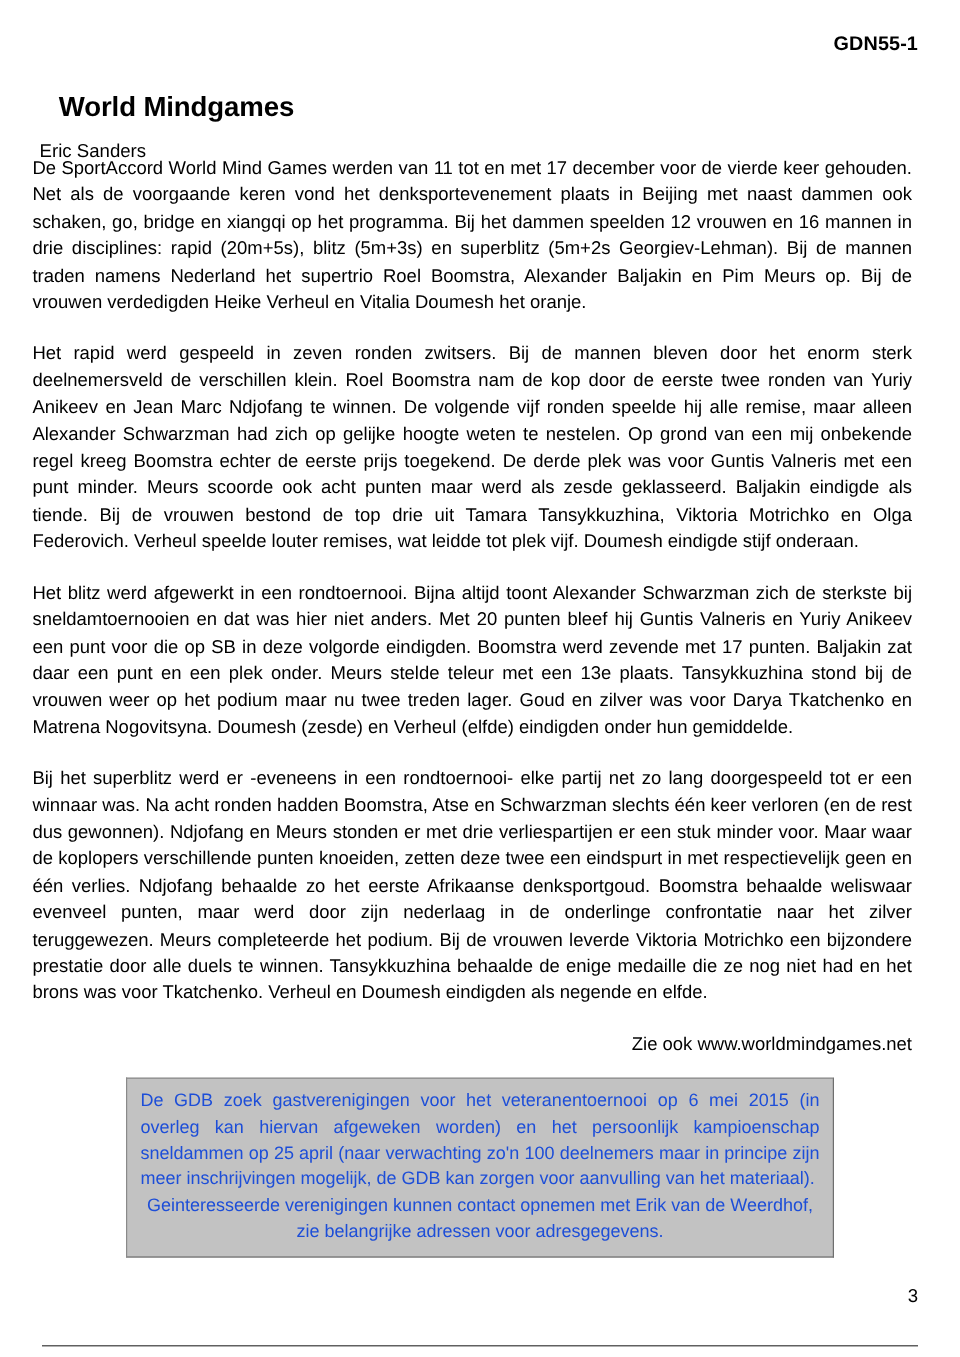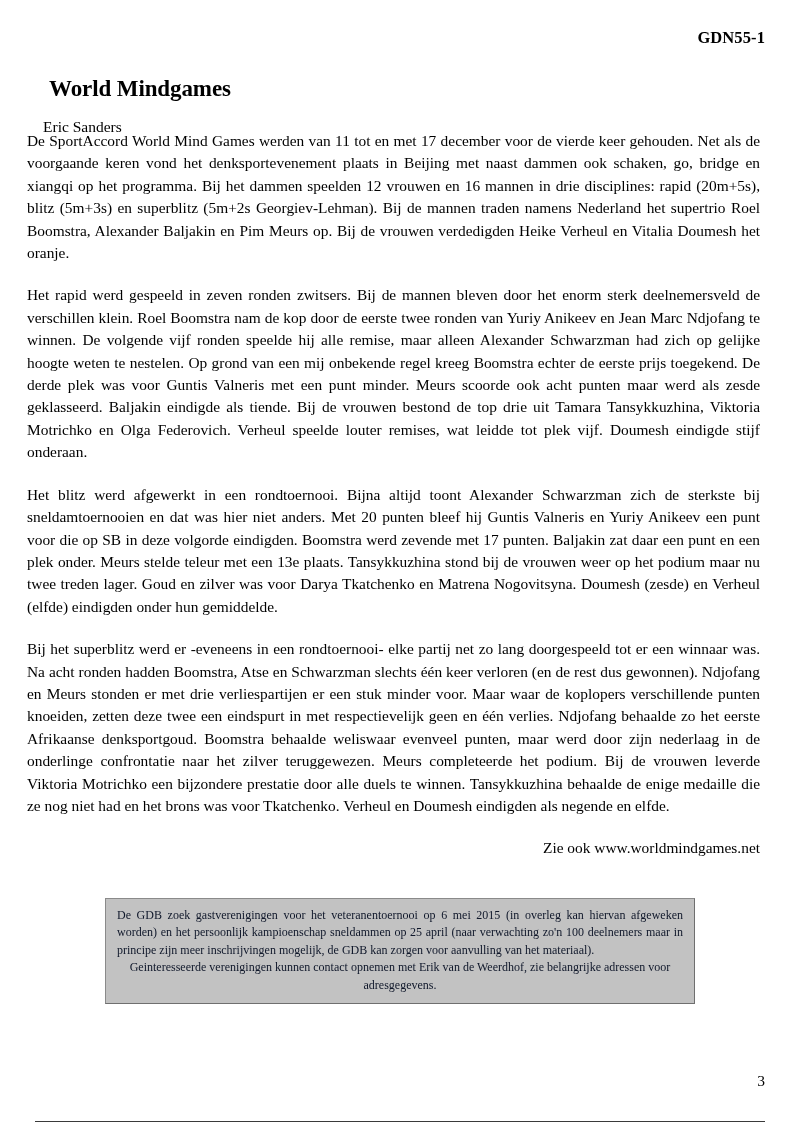--- a/index.html
+++ b/index.html
@@ -16,21 +16,20 @@
     overflow: hidden;
   }
 
   .page {
     position: absolute;
     left: 0;
     top: 0;
     width: 800px;
     height: 956px;
     box-sizing: border-box;
-    font-family: Liberation Serif, serif;
   }
 
   
   .doc-header {
     position: absolute;
     left: 35px;
     top: 28px;
     width: 730px;
     text-align: right;
   }
@@ -50,21 +49,21 @@
   .doc-title {
     font-size: 23px;
     font-weight: bold;
     line-height: 1.15;
     margin: 16px;
     letter-spacing: -0.1px;
   }
   .doc-author {
     font-size: 15.5px;
     line-height: 1.2;
-    margin: 4px 0 0 10px;
+    margin: 4px 0 0 0;
   }
 
   
   .article-body {
     position: absolute;
     left: 27px;
     top: 130px;
     width: 733px;
   }
   .article-body p {
@@ -87,25 +86,25 @@
     width: 590px;
     box-sizing: border-box;
     background: #c2c2c2;
     border: 1px solid #8a8a8a;
     border-right-color: #6f6f6f;
     border-bottom-color: #6f6f6f;
     padding: 8px 11px 9px 11px;
   }
   .callout-box p {
     margin: 0;
-    font-size: 12px;
+    font-size: 15px;
     line-height: 1.45;
     text-align: justify;
     text-justify: inter-word;
-    color: #0f172a;
+    color: #1d4ed8;
   }
   .callout-box p.no-justify {
     text-align: center;
   }
 
   
   .page-number {
     position: absolute;
     right: 35px;
     top: 1072px;

